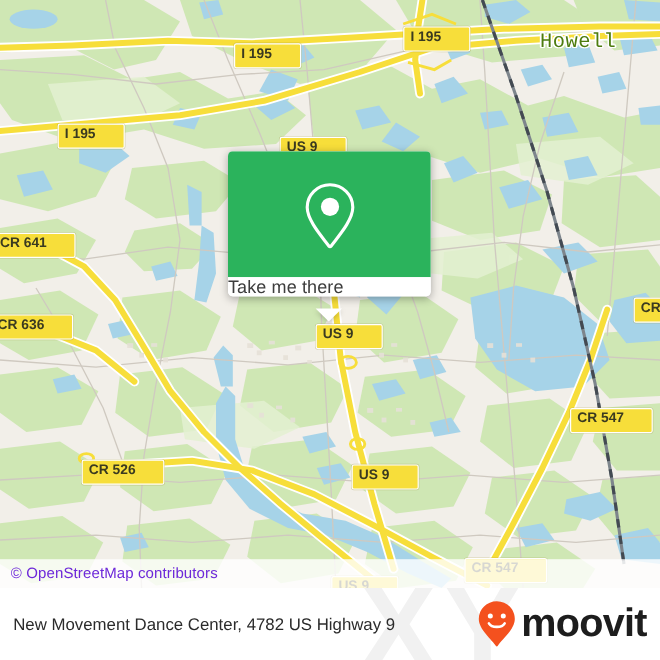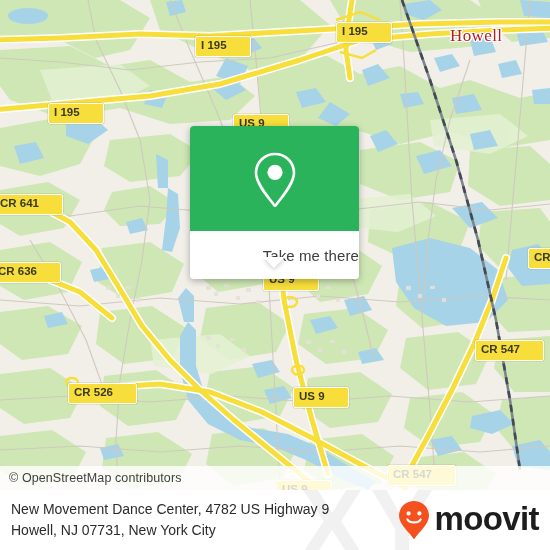--- a/index.html
+++ b/index.html
@@ -14,65 +14,65 @@
   #map{position:absolute;left:0;top:0;width:550px;height:490px;overflow:hidden;background:#f2efe9;}
   #map svg{position:absolute;left:0;top:0;}
 
   
   #attrib{
     position:absolute;left:0;bottom:0;width:100%;height:24px;
     background:rgba(255,255,255,.80);
     display:flex;align-items:center;
   }
   #attrib span{
-    font-size:12.5px;color:#404040;padding-left:9px;letter-spacing:.1px;
+    font-size:12.5px;color:#6d28d9;padding-left:9px;letter-spacing:.1px;
     font-family:"Liberation Sans", sans-serif;
   }
 
   
   .shield{
     position:absolute;
     background:#f7de3a;
     border:1.6px solid #ffffff;
     border-radius:2px;
     color:#3a3a20;
     font-weight:bold;
     font-size:11.5px;
     line-height:1;
     padding:3px 23px 4px 5px;
     white-space:nowrap;
     box-shadow:0 0 0 .5px rgba(160,150,60,.35);
     font-family:"Liberation Sans", sans-serif;
   }
   .citylabel{
     position:absolute;
-    color:#b91c1c;
+    color:#4d7c0f;
     font-size:17px;
     letter-spacing:.4px;
     text-shadow:
       1.4px 0 #fff,-1.4px 0 #fff,0 1.4px #fff,0 -1.4px #fff,
       1px 1px #fff,-1px 1px #fff,1px -1px #fff,-1px -1px #fff;
     white-space:nowrap;
-    font-family:Liberation Serif, serif;
+    font-family:Liberation Mono, monospace;
   }
 
   
   #card{
     position:absolute;left:190px;top:126px;width:169px;
     border-radius:4px;overflow:hidden;
     box-shadow:0 2px 7px rgba(0,0,0,.30);
     background:#ffffff;
   }
   #card-head{
     height:105px;background:#2bb35c;
     display:flex;align-items:center;justify-content:center;
   }
   #card-foot{
-    height:48px;background:#ffffff;
-    display:flex;align-items:center;justify-content:flex-end;
+    height:16px;background:#ffffff;
+    display:flex;align-items:center;justify-content:flex-start;
   }
   #card-foot span{
     font-size:15px;color:#3d3d3d;letter-spacing:.1px;
     font-family:"Liberation Sans", sans-serif;
   }
   #card-tip{
     position:absolute;left:263px;top:257px;width:0;height:0;
     border-left:11px solid transparent;
     border-right:11px solid transparent;
     border-top:11px solid #ffffff;
@@ -333,21 +333,20 @@
     <div id="card-foot">
       <span>Take me there</span>
     </div>
   </div>
   <div id="card-tip"></div>
 
   <div id="footer">
     <div id="footer-wm">XY</div>
     <div id="footer-text">
       <div>New Movement Dance Center, 4782 US Highway 9</div>
-      <div>Howell, NJ 07731, New York City</div>
     </div>
     <div id="logo">
       <svg width="34" height="40" viewBox="0 0 34 40">
         <path d="M17 1 C8.7 1 2 7.6 2 15.8 C2 24.6 13 33 16.3 38.4 a.8 .8 0 0 0 1.4 0 C21 33 32 24.6 32 15.8 C32 7.6 25.3 1 17 1 Z" fill="#f4511e"></path>
         <circle cx="11.6" cy="13.4" r="2.1" fill="#ffffff"></circle>
         <circle cx="22.4" cy="13.4" r="2.1" fill="#ffffff"></circle>
         <path d="M10.4 19.4 C12.6 23.4 21.4 23.4 23.6 19.4" fill="none" stroke="#ffffff" stroke-width="2.1" stroke-linecap="round"></path>
       </svg>
       <span id="logo-word">moovit</span>
     </div>

